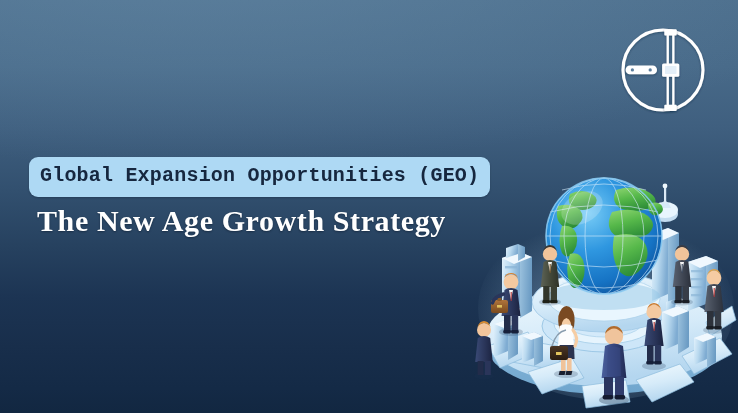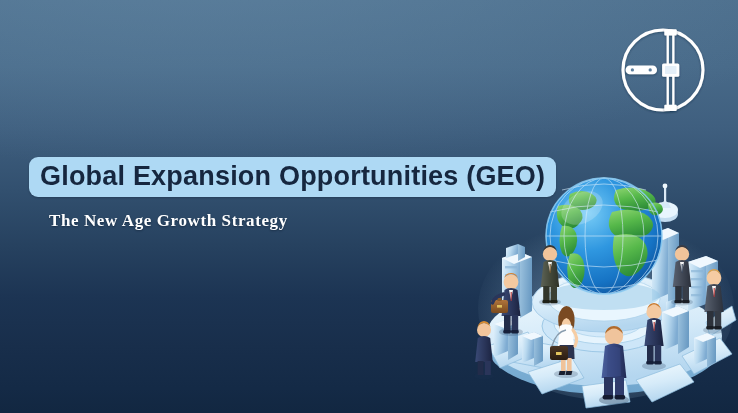--- a/index.html
+++ b/index.html
@@ -52,35 +52,35 @@
   }
   #title-pill {
     display: inline-block;
     background: #aed9f4;
     border-radius: 9px;
     padding: 4px 11px 6px 11px;
     box-shadow: 0 1px 2px rgba(8,22,40,0.28);
   }
   #title-pill .txt {
     display: block;
-    font-family: Liberation Sans, sans-serif;
+    font-family: Liberation Mono, monospace;
     font-weight: bold;
-    font-size: 27px;
+    font-size: 20px;
     line-height: 30px;
     letter-spacing: 0.2px;
     color: #16273f;
     white-space: nowrap;
   }
   #subtitle {
     display: block;
     margin-top: 9px;
-    margin-left: 20px;
+    margin-left: 8px;
     font-family: "Liberation Serif", serif;
     font-weight: bold;
-    font-size: 17px;
+    font-size: 30px;
     line-height: 30px;
     letter-spacing: 0.6px;
     color: #ffffff;
     white-space: nowrap;
     text-shadow: 0 1px 2px rgba(6,18,34,0.45);
   }
 
   
   #illustration {
     position: absolute;

